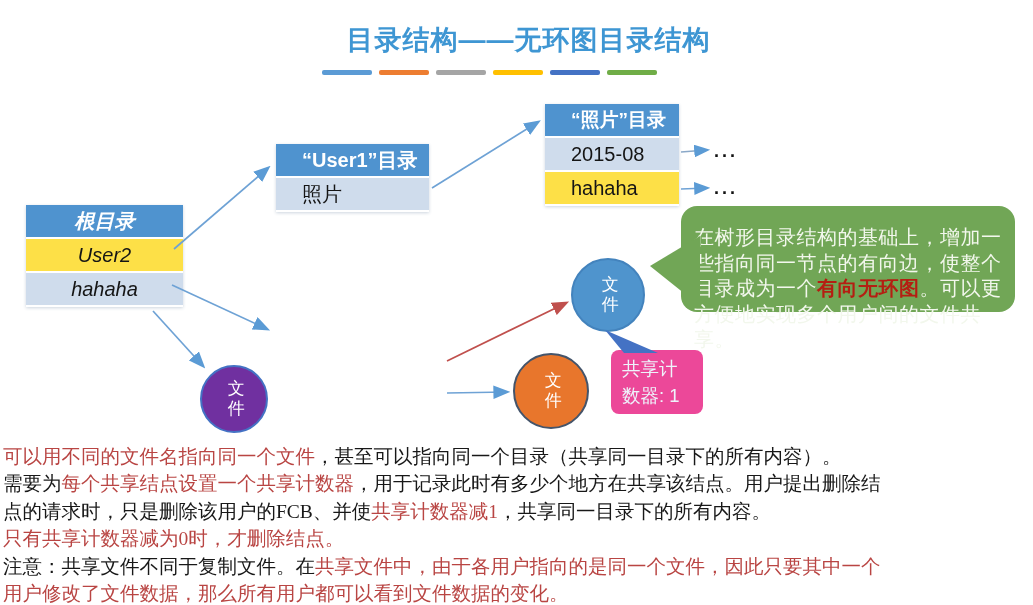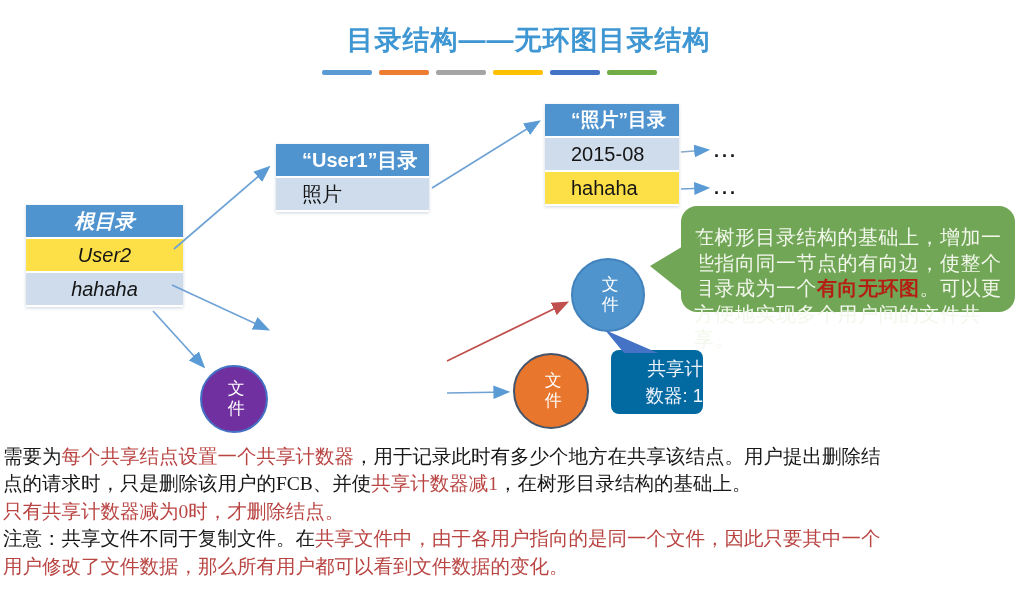--- a/index.html
+++ b/index.html
@@ -31,23 +31,23 @@
   .fc-blue{left:571px;top:258px;width:70px;height:70px;background:#4f94cd;border:2px solid #4383bd;}
   .fc-orange{left:513px;top:353px;width:72px;height:72px;background:#e8762c;border:2px solid #44546a;}
 
   
   .bubble{position:absolute;left:681px;top:206px;width:334px;height:106px;background:#71a656;
           border-radius:16px;box-sizing:border-box;padding:19px 12px 6px 13px;}
   .bubble-text{font-size:20px;line-height:25.5px;color:#f2f7ec;letter-spacing:.5px;}
   .bubble-text .seg-red{color:#b51e12;font-weight:bold;}
 
   
-  .callout{position:absolute;left:611px;top:350px;width:92px;height:64px;background:#0369a1;
+  .callout{position:absolute;left:611px;top:350px;width:92px;height:64px;background:#ec4899;
            border-radius:8px;color:#eef3fb;font-size:18.5px;line-height:27px;
-           box-sizing:border-box;padding:5px 0 0 11px;text-align:right;}
+           box-sizing:border-box;padding:5px 0 0 11px;}
 
   
   .dots{position:absolute;font-size:18px;font-weight:bold;color:#111;letter-spacing:3px;}
 
   
   .notes{position:absolute;left:3px;top:443px;width:1028px;
          font-family:"Liberation Serif","DejaVu Serif",serif;}
   .note-line{font-size:19.5px;line-height:27.4px;color:#181818;white-space:nowrap;}
   .note-line .seg-red{color:#b94543;}
 
@@ -102,22 +102,23 @@
   <div class="bubble">
     <div class="bubble-text" id="bubble-text"><span>在树形目录结构的基础上，增加一些指向同一节点的有向边，使整个目录成为一个</span><span class="seg-red">有向无环图</span><span>。可以更方便地实现多个用户间的文件共享。</span></div>
   </div>
 
   <div class="callout">
     <div>共享计</div>
     <div>数器: 1</div>
   </div>
 
   <div class="notes" id="notes">
+      <div class="note-line"><span class="seg-red">可以用不同的文件名指向同一个文件</span><span>，甚至可以指向同一个目录（共享同一目录下的所有内容）。</span></div>
       <div class="note-line"><span>需要为</span><span class="seg-red">每个共享结点设置一个共享计数器</span><span>，用于记录此时有多少个地方在共享该结点。用户提出删除结</span></div>
-      <div class="note-line"><span>点的请求时，只是删除该用户的FCB、并使</span><span class="seg-red">共享计数器减1</span><span>，在树形目录结构的基础上。</span></div>
+      <div class="note-line"><span>点的请求时，只是删除该用户的FCB、并使</span><span class="seg-red">共享计数器减1</span><span>，共享同一目录下的所有内容。</span></div>
       <div class="note-line"><span class="seg-red">只有共享计数器减为0时，才删除结点。</span></div>
       <div class="note-line"><span>注意：共享文件不同于复制文件。在</span><span class="seg-red">共享文件中，由于各用户指向的是同一个文件，因此只要其中一个</span></div>
       <div class="note-line"><span class="seg-red">用户修改了文件数据，那么所有用户都可以看到文件数据的变化。</span></div>
     </div>
 
   <svg class="overlay" width="1033" height="605">
     <defs>
       <marker id="ab" markerWidth="10" markerHeight="8" refX="8" refY="4" orient="auto">
         <polygon points="0 0, 10 4, 0 8" fill="#5b9bd5"></polygon>
       </marker>

